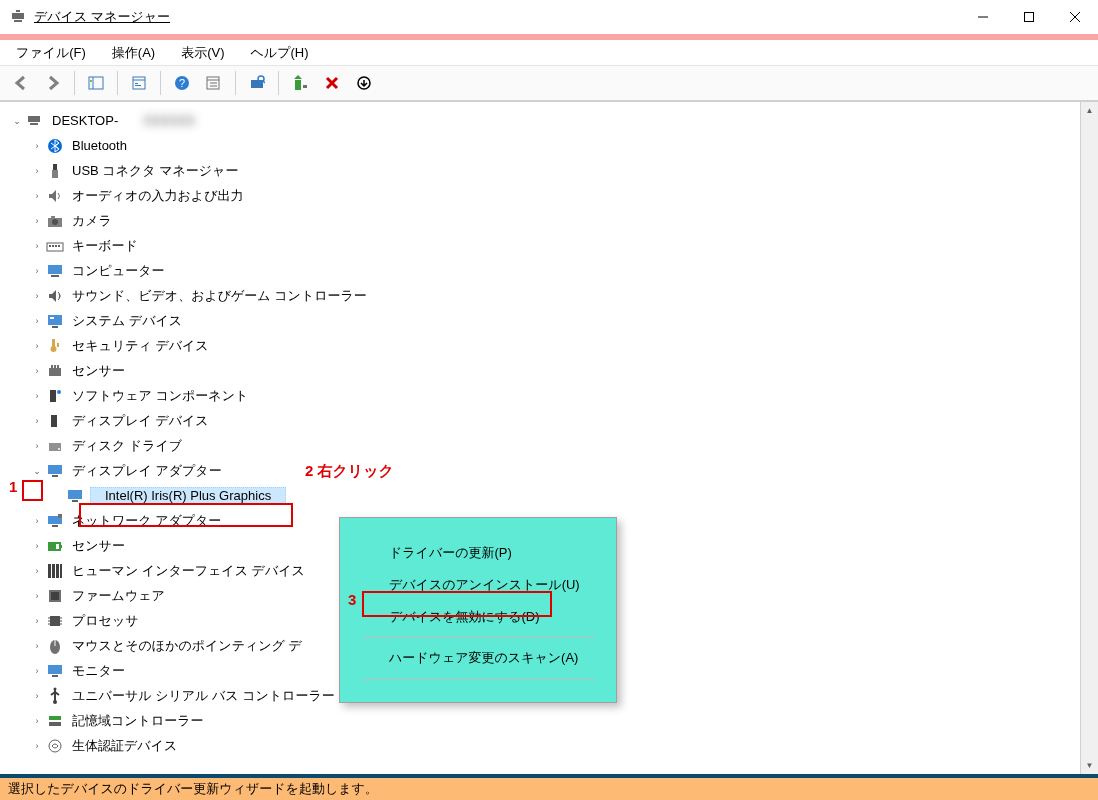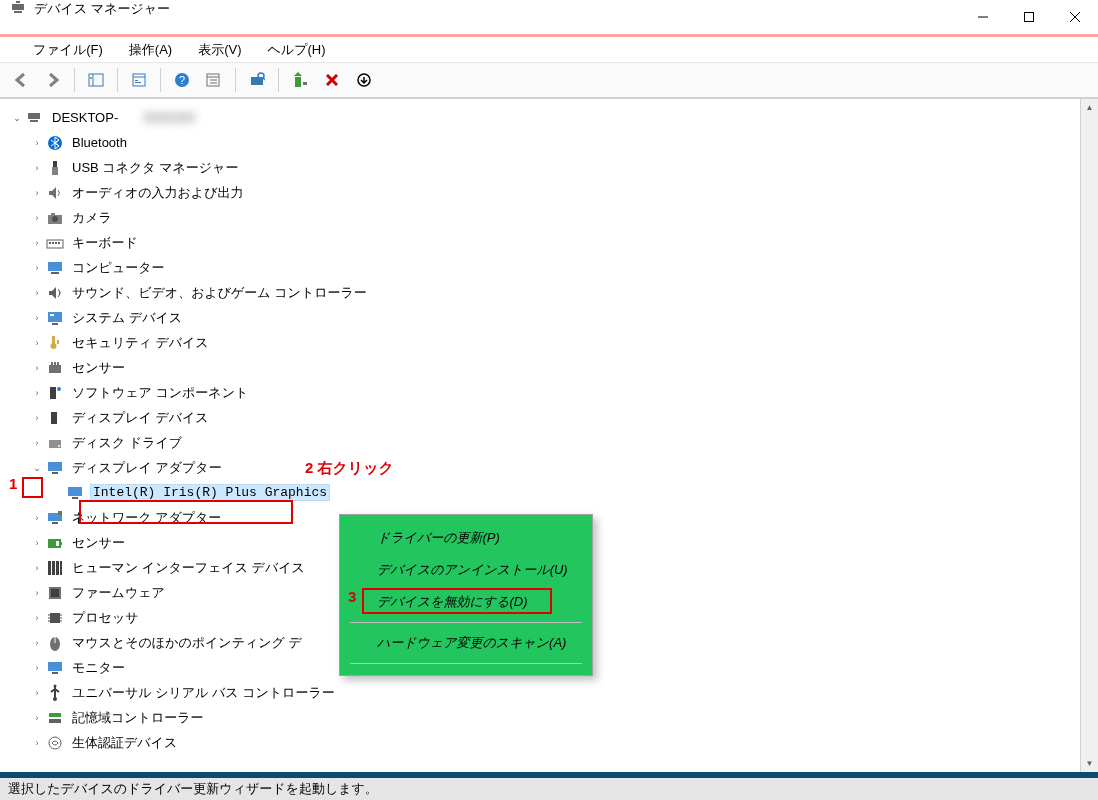--- a/index.html
+++ b/index.html
@@ -11,44 +11,45 @@
     color: #000000;
     overflow: hidden;
   }
   .window {
     width: 1098px; height: 800px;
     display: flex; flex-direction: column;
     box-sizing: border-box;
   }
   .titlebar {
     height: 34px;
-    display: flex; align-items: flex-start;
+    display: flex; align-items: center;
     padding-left: 10px;
-    border-bottom: 3px solid #fca5a5;
+    border-bottom: 6px solid #fca5a5;
     position: relative;
+    text-decoration: underline;
   }
   .titlebar .title-icon {
     width: 16px; height: 16px;
     margin-right: 8px;
     display: inline-flex; align-items: center; justify-content: center;
   }
   .titlebar .title-text { font-size: 13px; }
   .titlebar .caption-buttons {
     position: absolute; right: 0; top: 0;
     height: 34px; display: flex;
   }
   .cap-btn {
     width: 46px; height: 34px;
     display: flex; align-items: center; justify-content: center;
     color: #000;
   }
   .menubar {
     height: 25px;
     display: flex; align-items: center;
-    padding-left: 23px;
+    padding-left: 6px;
     background: #ffffff;
     border-bottom: 1px solid #e5e5e5;
   }
   .menu-item { padding: 3px 10px; margin-right: 6px; }
   .toolbar {
     height: 34px;
     display: flex; align-items: center;
     padding: 0 6px;
     background: #fafafa;
     border-bottom: 1px solid #d0d0d0;
@@ -102,43 +103,41 @@
   }
   .tree-icon {
     width: 18px; height: 18px;
     display: inline-flex; align-items: center; justify-content: center;
     margin-right: 6px;
   }
   .tree-label { padding: 1px 2px; }
   .selected .tree-label {
     background: #cce8ff;
     border: 1px dotted #99d1ff;
-    padding: 0 2px;
-    font-family: Liberation Mono, monospace;
+    padding: 0 14px;
   }
   .context-menu {
     position: absolute;
-    background: #22c55e;
+    background: #5eead4;
     border: 1px solid #a0a0a0;
     box-shadow: 4px 4px 8px rgba(0,0,0,0.25);
-    padding: 7px;
+    padding: 19px;
     font-size: 13px;
-    font-style: italic;
   }
   .context-menu .cm-item {
     padding: 7px 22px 7px 30px;
     white-space: nowrap;
   }
   .context-menu .cm-sep { height: 1px; background: #c0c0c0; margin: 4px 3px; }
   .statusbar {
     height: 22px;
     display: flex; align-items: center;
     padding-left: 8px;
-    border-top: 6px solid #0c4a6e;
-    background: #e5e5e5;
+    border-top: 4px solid #0c4a6e;
+    background: #fdba74;
     font-size: 13px;
   }
   
   .annot {
     position: absolute;
     color: #e00000;
     font-weight: bold;
     font-size: 15px;
     pointer-events: none;
   }

